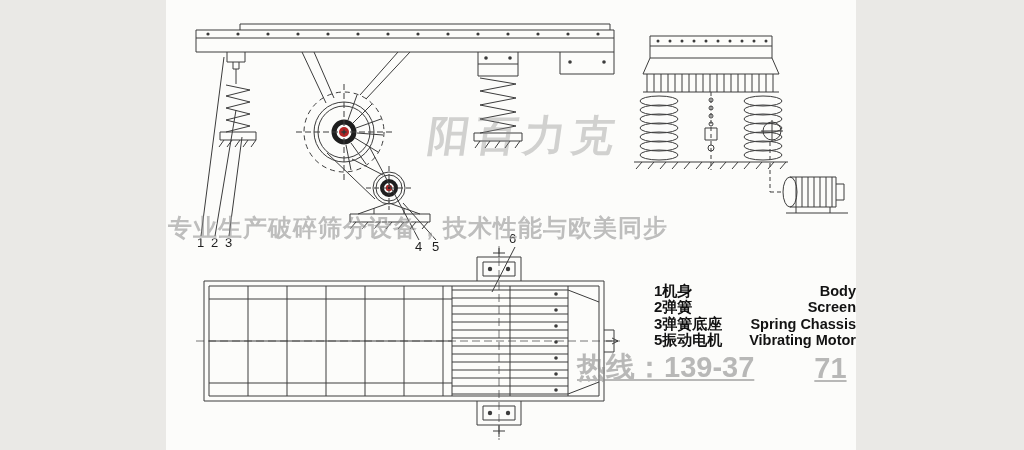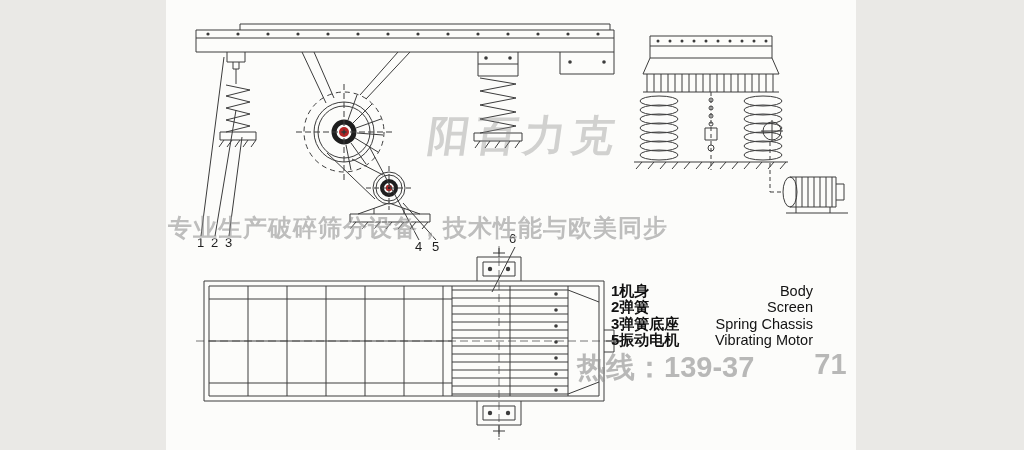--- a/index.html
+++ b/index.html
@@ -9,26 +9,26 @@
     font-family:"Liberation Sans", sans-serif;
   }
   .paper{position:absolute;left:166px;top:0;width:690px;height:450px;background:#fcfcfa;}
   .band{position:absolute;top:0;height:450px;background:#eae9e6;}
   .band.left{left:0;width:166px;}
   .band.right{left:856px;width:168px;}
   svg.drawing{position:absolute;left:0;top:0;z-index:2;}
   .watermark{position:absolute;z-index:3;pointer-events:none;color:#8c8c8c;font-weight:bold;white-space:nowrap;}
   .wm-slogan{left:168px;top:212px;font-size:24px;letter-spacing:1px;opacity:.55;text-shadow:1px 1px 0 #ffffff;}
   .wm-brand{left:428px;top:108px;font-size:42px;letter-spacing:6px;opacity:.38;transform:skewX(-8deg);}
-  .wm-hotline{left:577px;top:348px;font-size:29px;opacity:.6;display:flex;align-items:flex-start;}
+  .wm-hotline{left:577px;top:348px;font-size:29px;opacity:.6;display:flex;align-items:center;text-decoration:underline;}
   .wm-hotline .gap{display:inline-block;width:60px;}
-  .legend{position:absolute;left:611px;top:283px;width:202px;z-index:4;}
+  .legend{position:absolute;left:654px;top:283px;width:202px;z-index:4;}
   .legend-row{display:flex;justify-content:space-between;align-items:baseline;line-height:16.4px;color:#121212;}
   .legend-row .zh{font-size:15px;font-weight:700;}
-  .legend-row .en{font-size:14.5px;font-weight:400;}
+  .legend-row .en{font-size:14.5px;font-weight:700;}
 </style>
 </head>
 <body>
 
 <div class="band left"></div>
 <div class="band right"></div>
 <div class="paper"></div>
 
 <svg class="drawing" width="1024" height="450" viewBox="0 0 1024 450">
 

